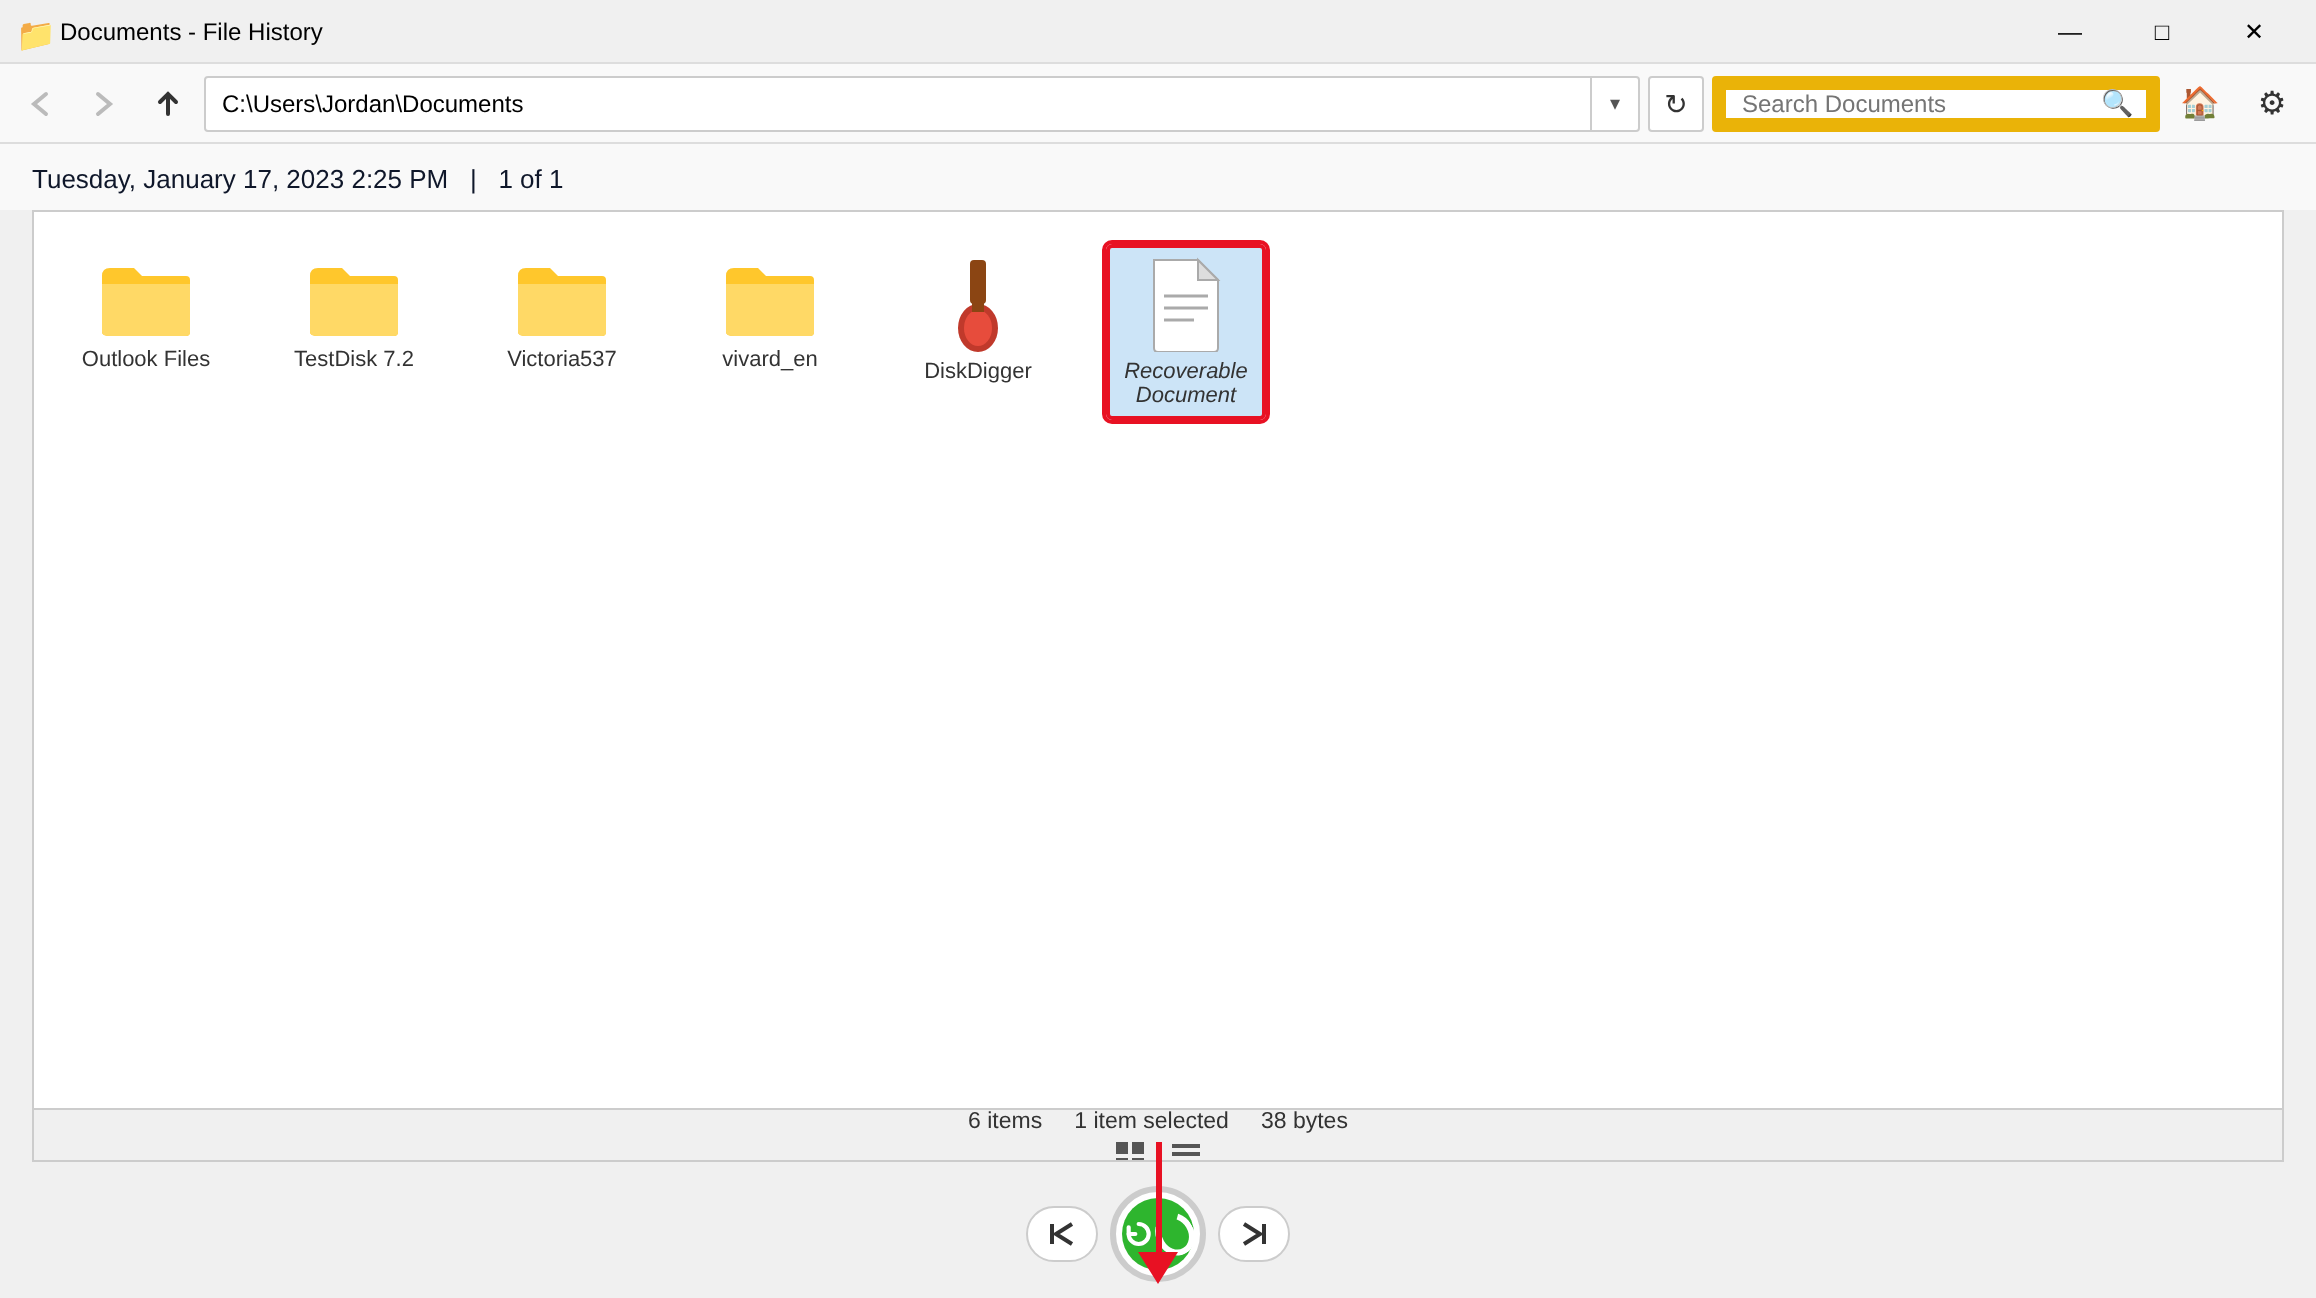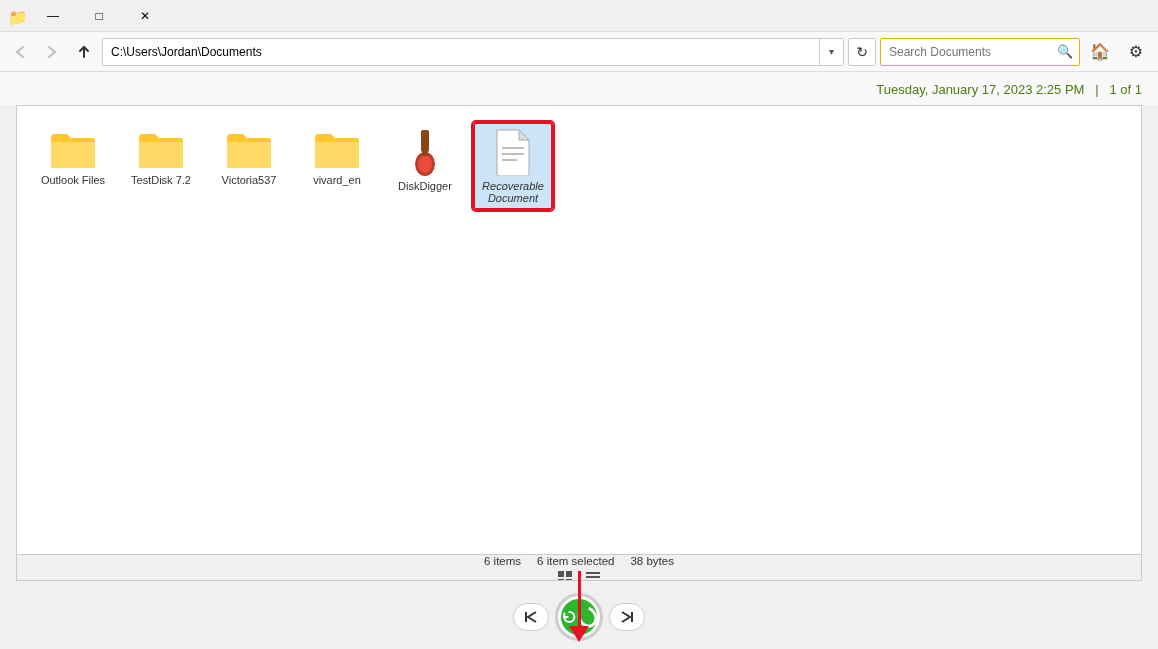--- a/index.html
+++ b/index.html
@@ -128,24 +128,24 @@
       display: flex;
       align-items: center;
       justify-content: center;
       border-radius: 2px;
       color: #333;
     }
 
     .search-bar {
       display: flex;
       align-items: center;
-      border: 1px solid #eab308;
-      background: white;
-      height: 28px;
-      width: 200px;
+      border: 7px solid #eab308;
+      background: white;
+      height: 28px;
+      width: 224px;
       border-radius: 2px;
     }
     .search-input {
       flex: 1;
       border: none;
       outline: none;
       font-size: 12px;
       padding: 0 8px;
       font-family: 'Segoe UI', sans-serif;
       background: transparent;
@@ -175,43 +175,42 @@
       align-items: center;
       justify-content: center;
       border-radius: 3px;
       color: #333;
     }
 
     
     .date-bar {
       padding: 10px 16px 8px 16px;
       font-size: 13px;
-      color: #4d7c0f;
+      color: #0f172a;
       background: #f9f9f9;
-      text-align: right;
     }
 
     
     .file-area {
       flex: 1;
       background: white;
       margin: 0 16px;
       border: 1px solid #ccc;
       display: flex;
       flex-direction: column;
       overflow: hidden;
     }
 
     .file-content {
       flex: 1;
       padding: 16px;
       display: flex;
       flex-wrap: wrap;
       align-content: flex-start;
-      gap: 8px;
+      gap: 24px;
     }
 
     .file-item {
       display: flex;
       flex-direction: column;
       align-items: center;
       width: 80px;
       padding: 6px 4px;
       cursor: pointer;
       border-radius: 3px;
@@ -313,20 +312,21 @@
       justify-content: center;
       position: relative;
       padding: 12px 0 8px 0;
     }
   </style>
 </head>
 <body>
 
 <div class="title-bar">
   <span class="title-bar-icon">📁</span>
+  <span class="title-bar-text">Documents - File History</span>
   <div class="title-bar-controls">
     <button class="title-btn">—</button>
     <button class="title-btn">□</button>
     <button class="title-btn close">✕</button>
   </div>
 </div>
 
 <div class="toolbar">
   <button class="nav-btn disabled">
     <svg width="10" height="14" viewBox="0 0 10 14" fill="none">
@@ -421,21 +421,21 @@
         <line x1="9" y1="32" x2="24" y2="32" stroke="#aaa" stroke-width="1.5"></line>
       </svg>
       <span class="file-label">Recoverable Document</span>
     </div>
 
   </div>
 
   <div class="status-bar">
     <div class="status-left">
       <span>6 items</span>
-      <span>6 item selected</span>
+      <span>1 item selected</span>
       <span>38 bytes</span>
     </div>
     <div class="status-right">
       <button class="view-btn">
         <svg width="14" height="14" viewBox="0 0 14 14">
             <rect x="0" y="0" width="6" height="6" fill="#555"></rect>
             <rect x="8" y="0" width="6" height="6" fill="#555"></rect>
             <rect x="0" y="8" width="6" height="6" fill="#555"></rect>
             <rect x="8" y="8" width="6" height="6" fill="#555"></rect>
           </svg>

